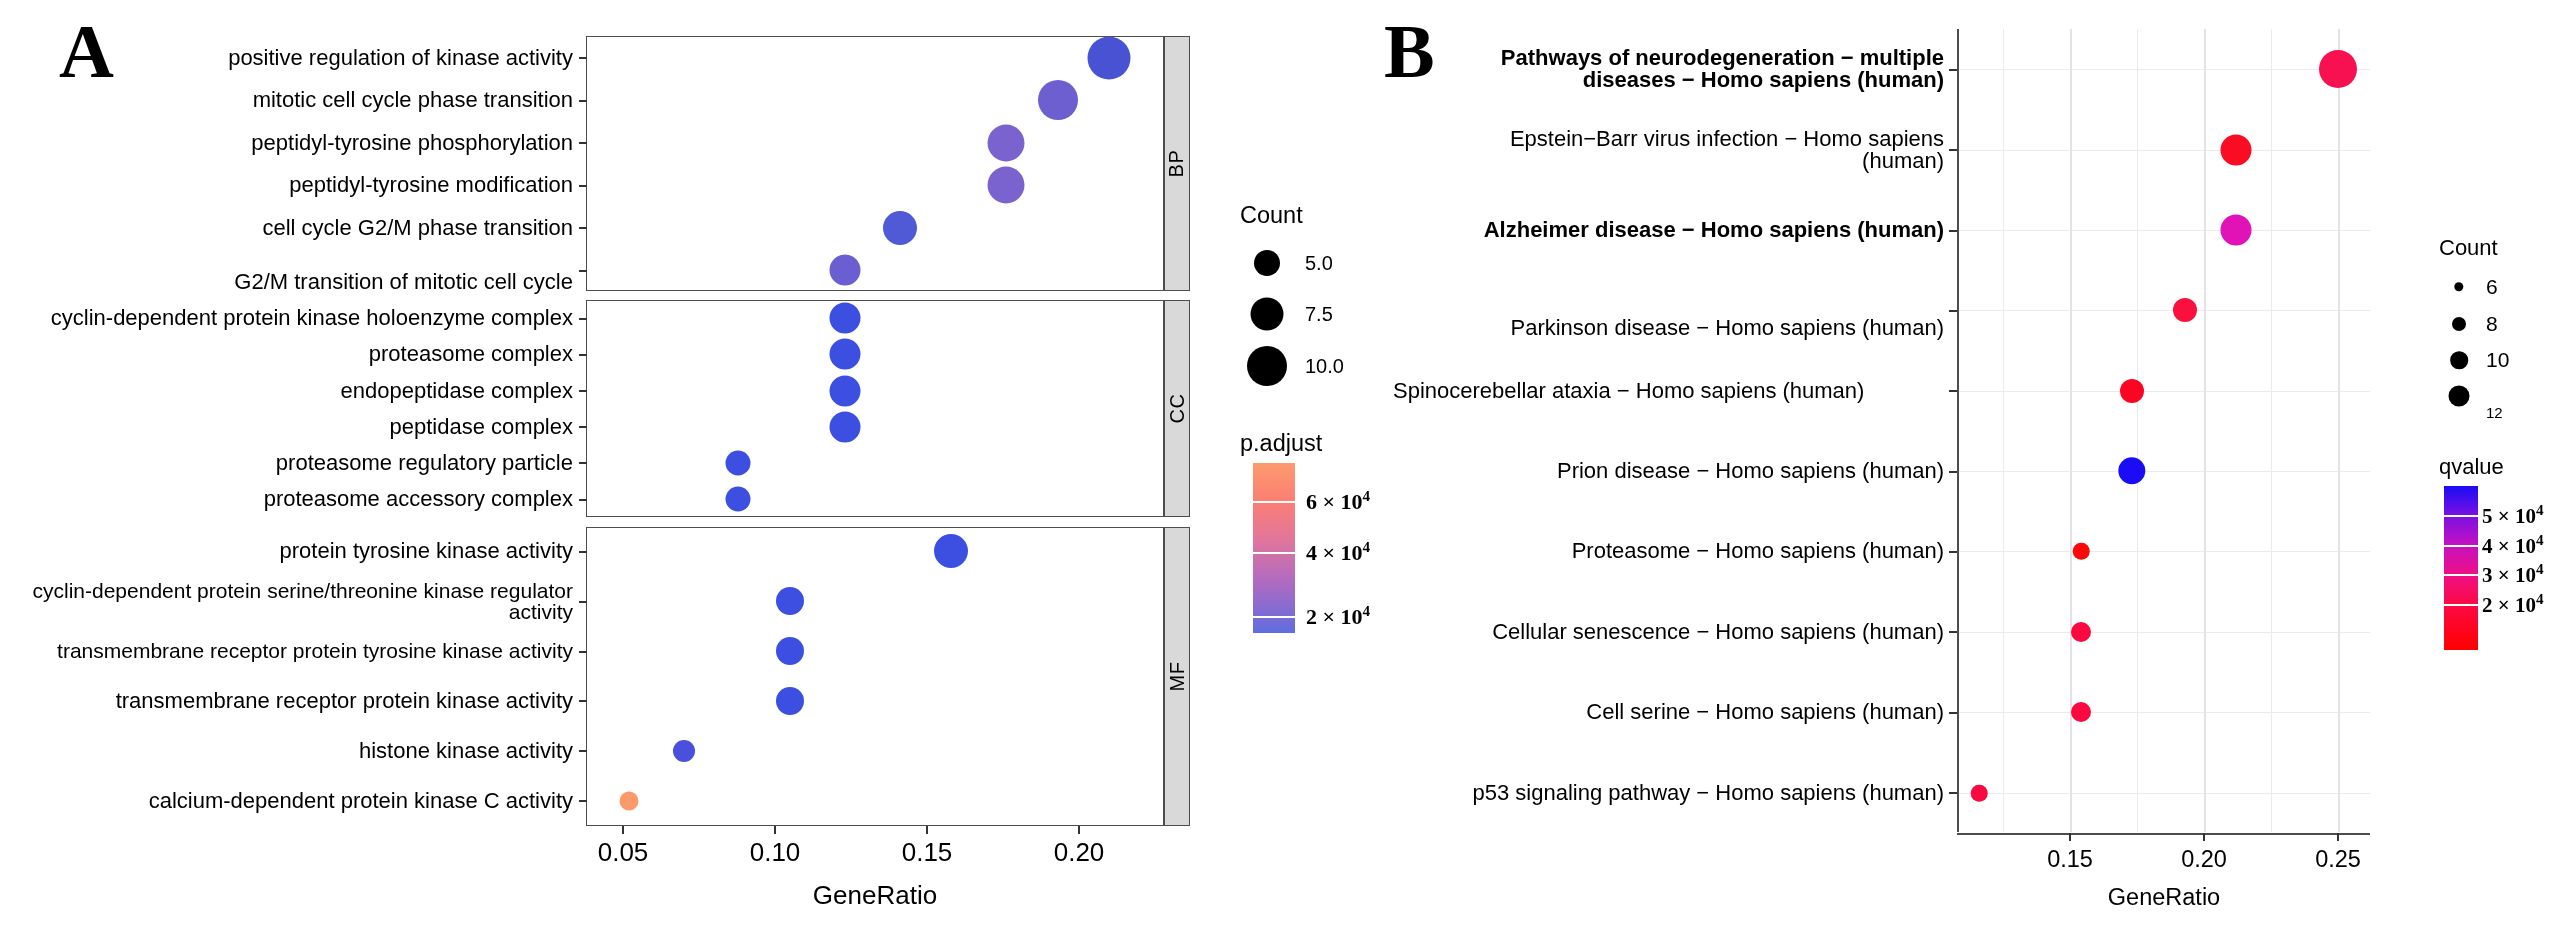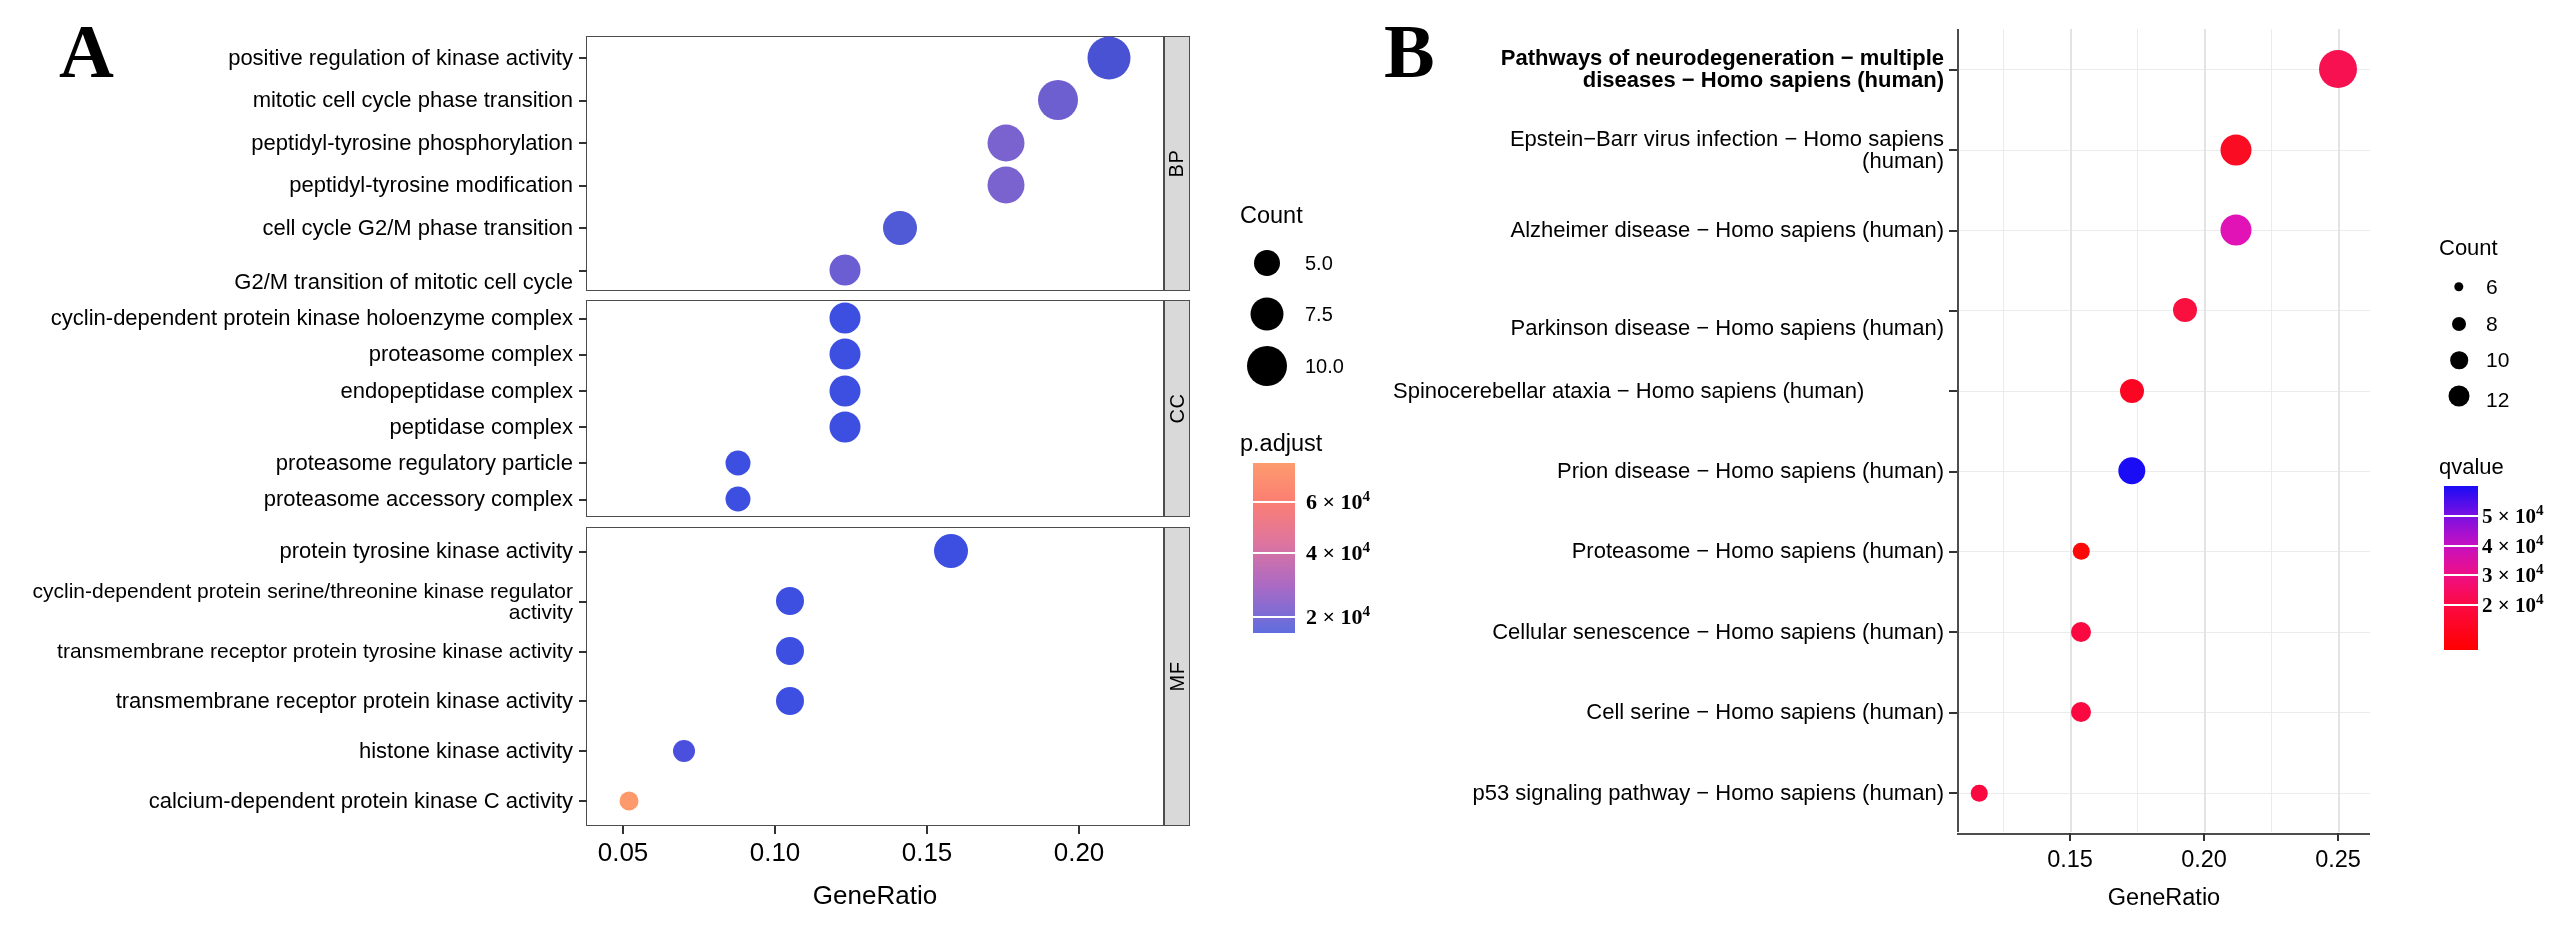--- a/index.html
+++ b/index.html
@@ -166,21 +166,21 @@
       <div class="axisline" style="left: 1957px; top: 29px; width: 2.3px; height: 803px;"></div>
       <div class="ytick" style="left: 1949px; top: 69px;"></div>
       <div class="ylabel" style="right: 632px; top: 69px; width: 551px; text-align: right; font-weight: bold;">Pathways of neurodegeneration − multiple
 diseases − Homo sapiens (human)</div>
       <div class="dot" style="left: 2338px; top: 69px; width: 38px; height: 38px; background: rgb(247, 17, 80);"></div>
       <div class="ytick" style="left: 1949px; top: 149px;"></div>
       <div class="ylabel" style="right: 632px; top: 150px; width: 551px; text-align: right;">Epstein−Barr virus infection − Homo sapiens
 (human)</div>
       <div class="dot" style="left: 2236px; top: 150px; width: 31px; height: 31px; background: rgb(250, 12, 34);"></div>
       <div class="ytick" style="left: 1949px; top: 230px;"></div>
-      <div class="ylabel" style="right: 632px; top: 230px; width: 551px; text-align: right;">Alzheimer disease − Homo sapiens (human)</div>
+      <div class="ylabel" style="right: 632px; top: 230px; width: 551px; text-align: right; font-weight: bold;">Alzheimer disease − Homo sapiens (human)</div>
       <div class="dot" style="left: 2236px; top: 230px; width: 31px; height: 31px; background: rgb(225, 18, 182);"></div>
       <div class="ytick" style="left: 1949px; top: 310px;"></div>
       <div class="ylabel" style="right: 632px; top: 328px; width: 551px; text-align: right;">Parkinson disease − Homo sapiens (human)</div>
       <div class="dot" style="left: 2185px; top: 310px; width: 24px; height: 24px; background: rgb(249, 16, 63);"></div>
       <div class="ytick" style="left: 1949px; top: 390px;"></div>
       <div class="ylabel" style="right: 632px; top: 391px; width: 551px; text-align: left;">Spinocerebellar ataxia − Homo sapiens (human)</div>
       <div class="dot" style="left: 2132px; top: 391px; width: 24px; height: 24px; background: rgb(250, 6, 34);"></div>
       <div class="ytick" style="left: 1949px; top: 471px;"></div>
       <div class="ylabel" style="right: 632px; top: 471px; width: 551px; text-align: right;">Prion disease − Homo sapiens (human)</div>
       <div class="dot" style="left: 2132px; top: 471px; width: 27.4px; height: 27.4px; background: rgb(26, 12, 245);"></div>
@@ -204,21 +204,21 @@
       <div class="xticklabel" style="left: 2338px; top: 846px; font-size: 23.5px;">0.25</div>
       <div class="axis-title" style="left: 2164px; top: 884px; font-size: 23.5px;">GeneRatio</div>
       <div class="legend-title" style="left: 2439px; top: 235px; font-size: 22px;">Count</div>
       <div class="legend-dot" style="left: 2459px; top: 287px; width: 9.4px; height: 9.4px;"></div>
       <div class="legend-lbl" style="left: 2486px; top: 287px; font-size: 21px;">6</div>
       <div class="legend-dot" style="left: 2459px; top: 324px; width: 14px; height: 14px;"></div>
       <div class="legend-lbl" style="left: 2486px; top: 324px; font-size: 21px;">8</div>
       <div class="legend-dot" style="left: 2459px; top: 360px; width: 17.6px; height: 17.6px;"></div>
       <div class="legend-lbl" style="left: 2486px; top: 360px; font-size: 21px;">10</div>
       <div class="legend-dot" style="left: 2459px; top: 396px; width: 21px; height: 21px;"></div>
-      <div class="legend-lbl" style="left: 2486px; top: 400px; font-size: 21px;">12</div>
+      <div class="legend-lbl" style="left: 2486px; top: 412px; font-size: 15px;">12</div>
       <div class="legend-title" style="left: 2439px; top: 454px; font-size: 22px;">qvalue</div>
       <div class="cbar" style="left: 2444px; top: 486px; width: 34px; height: 164px; background: linear-gradient(rgb(26, 12, 245) 0%, rgb(122, 16, 226) 18%, rgb(197, 17, 194) 36%, rgb(239, 15, 134) 54%, rgb(252, 10, 69) 72%, rgb(255, 0, 0) 100%);"></div>
       <div class="cbar-tick" style="left: 2444px; top: 515px; width: 34px;"></div>
       <div class="cbar-lbl" style="left: 2482px; top: 515px; font-size: 21px;">5 × 10<sup>4</sup></div>
       <div class="cbar-tick" style="left: 2444px; top: 545px; width: 34px;"></div>
       <div class="cbar-lbl" style="left: 2482px; top: 545px; font-size: 21px;">4 × 10<sup>4</sup></div>
       <div class="cbar-tick" style="left: 2444px; top: 574px; width: 34px;"></div>
       <div class="cbar-lbl" style="left: 2482px; top: 574px; font-size: 21px;">3 × 10<sup>4</sup></div>
       <div class="cbar-tick" style="left: 2444px; top: 604px; width: 34px;"></div>
       <div class="cbar-lbl" style="left: 2482px; top: 604px; font-size: 21px;">2 × 10<sup>4</sup></div>

